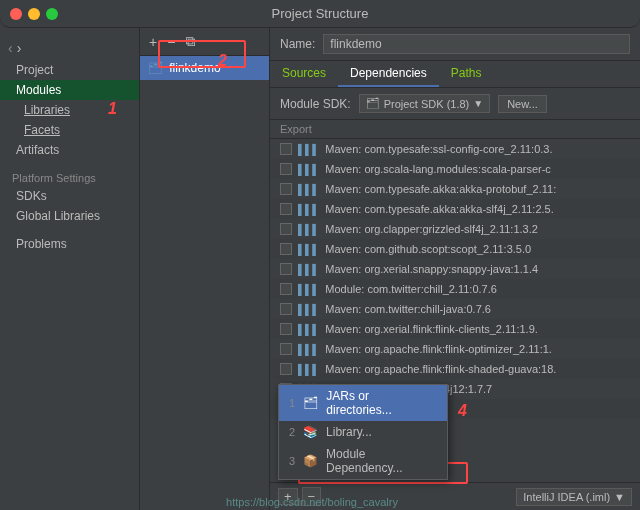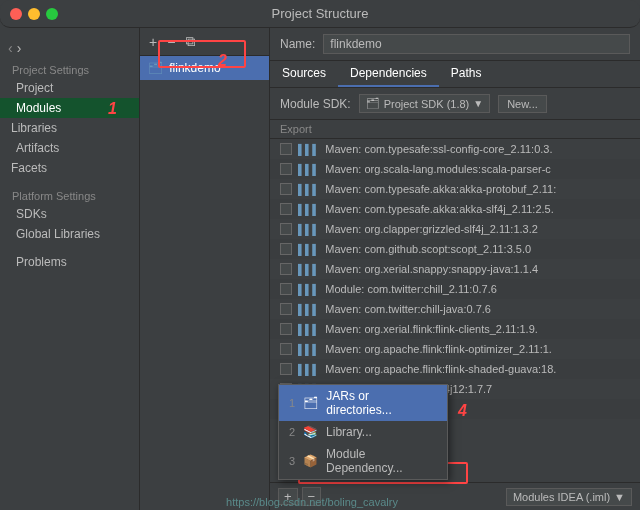--- a/index.html
+++ b/index.html
@@ -66,21 +66,21 @@
     .sidebar-item {
       padding: 3px 12px 3px 16px;
       cursor: pointer;
       color: #bbbbbb;
       font-size: 12px;
     }
     .sidebar-item.active {
       background: #14532d;
       color: #ffffff;
     }
-    .sidebar-item.sub { padding-left: 11px; }
+    .sidebar-item.sub { padding-left: 24px; text-decoration: underline; }
     .sidebar-divider { height: 8px; }
     .sidebar-nav-arrows {
       display: flex;
       gap: 4px;
       padding: 4px 8px;
     }
     .nav-arrow {
       color: #888;
       font-size: 14px;
       cursor: pointer;
@@ -149,21 +149,21 @@
 
     
     .tabs-row {
       display: flex;
       border-bottom: 1px solid #2b2b2b;
       background: #3c3f41;
     }
     .tab {
       padding: 5px 12px;
       font-size: 12px;
-      color: #ffffff;
+      color: #84cc16;
       cursor: pointer;
       border-bottom: 2px solid transparent;
     }
     .tab.active {
       color: #ffffff;
       border-bottom: 2px solid #4b6eaf;
     }
 
     
     .sdk-row {
@@ -349,35 +349,34 @@
   <span class="title-bar-title">Project Structure</span>
 </div>
 
 <div class="main-layout">
 
   <div class="sidebar">
     <div class="sidebar-nav-arrows">
       <span class="nav-arrow">‹</span>
       <span class="nav-arrow active">›</span>
     </div>
-    <div class="sidebar-section-label">Project Settings</div>
     <div class="sidebar-item">
       <span>Project</span>
     </div>
     <div class="sidebar-item active">
       <span>Modules</span>
     </div>
     <div class="sidebar-item sub">
       <span>Libraries</span>
     </div>
+    <div class="sidebar-item sub">
+      <span>Facets</span>
+    </div>
     <div class="sidebar-item">
       <span>Artifacts</span>
-    </div>
-    <div class="sidebar-item sub">
-      <span>Facets</span>
     </div>
     <div class="sidebar-divider"></div>
     <div class="sidebar-section-label">Platform Settings</div>
     <div class="sidebar-item">
       <span>SDKs</span>
     </div>
     <div class="sidebar-item">
       <span>Global Libraries</span>
     </div>
     <div class="sidebar-divider"></div>
@@ -523,21 +522,21 @@
       <span>Library...</span>
     </div>
               <div class="dropdown-item">
       <span class="dropdown-num">3</span>
       <span>📦</span>
       <span>Module Dependency...</span>
     </div>
             </div>
         </div>
         <div class="right-dropdown">
-          <span>Modules IDEA (.iml)</span>
+          <span>IntelliJ IDEA (.iml)</span>
           <span>▼</span>
         </div>
       </div>
     </div>
   </div>
 </div>
 
 <div class="watermark">https://blog.csdn.net/boling_cavalry</div>
 
 <div class="annot" style="left:108px; top:100px;">1</div>

